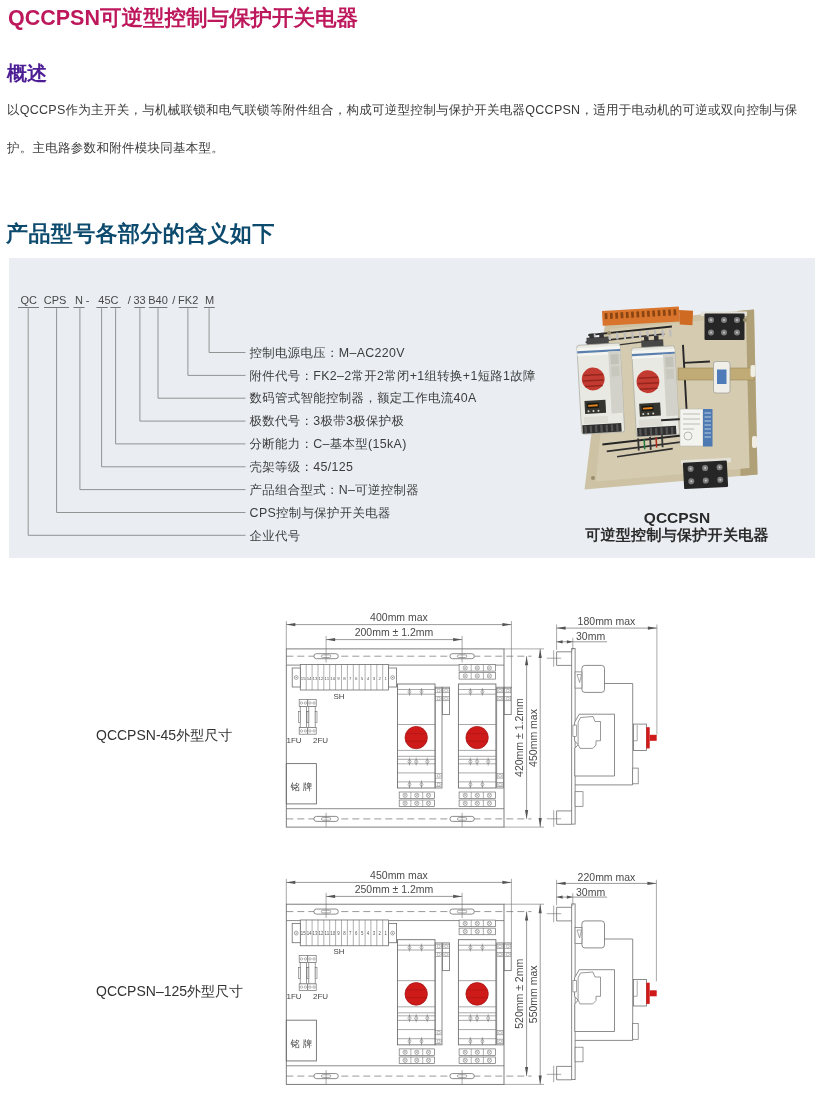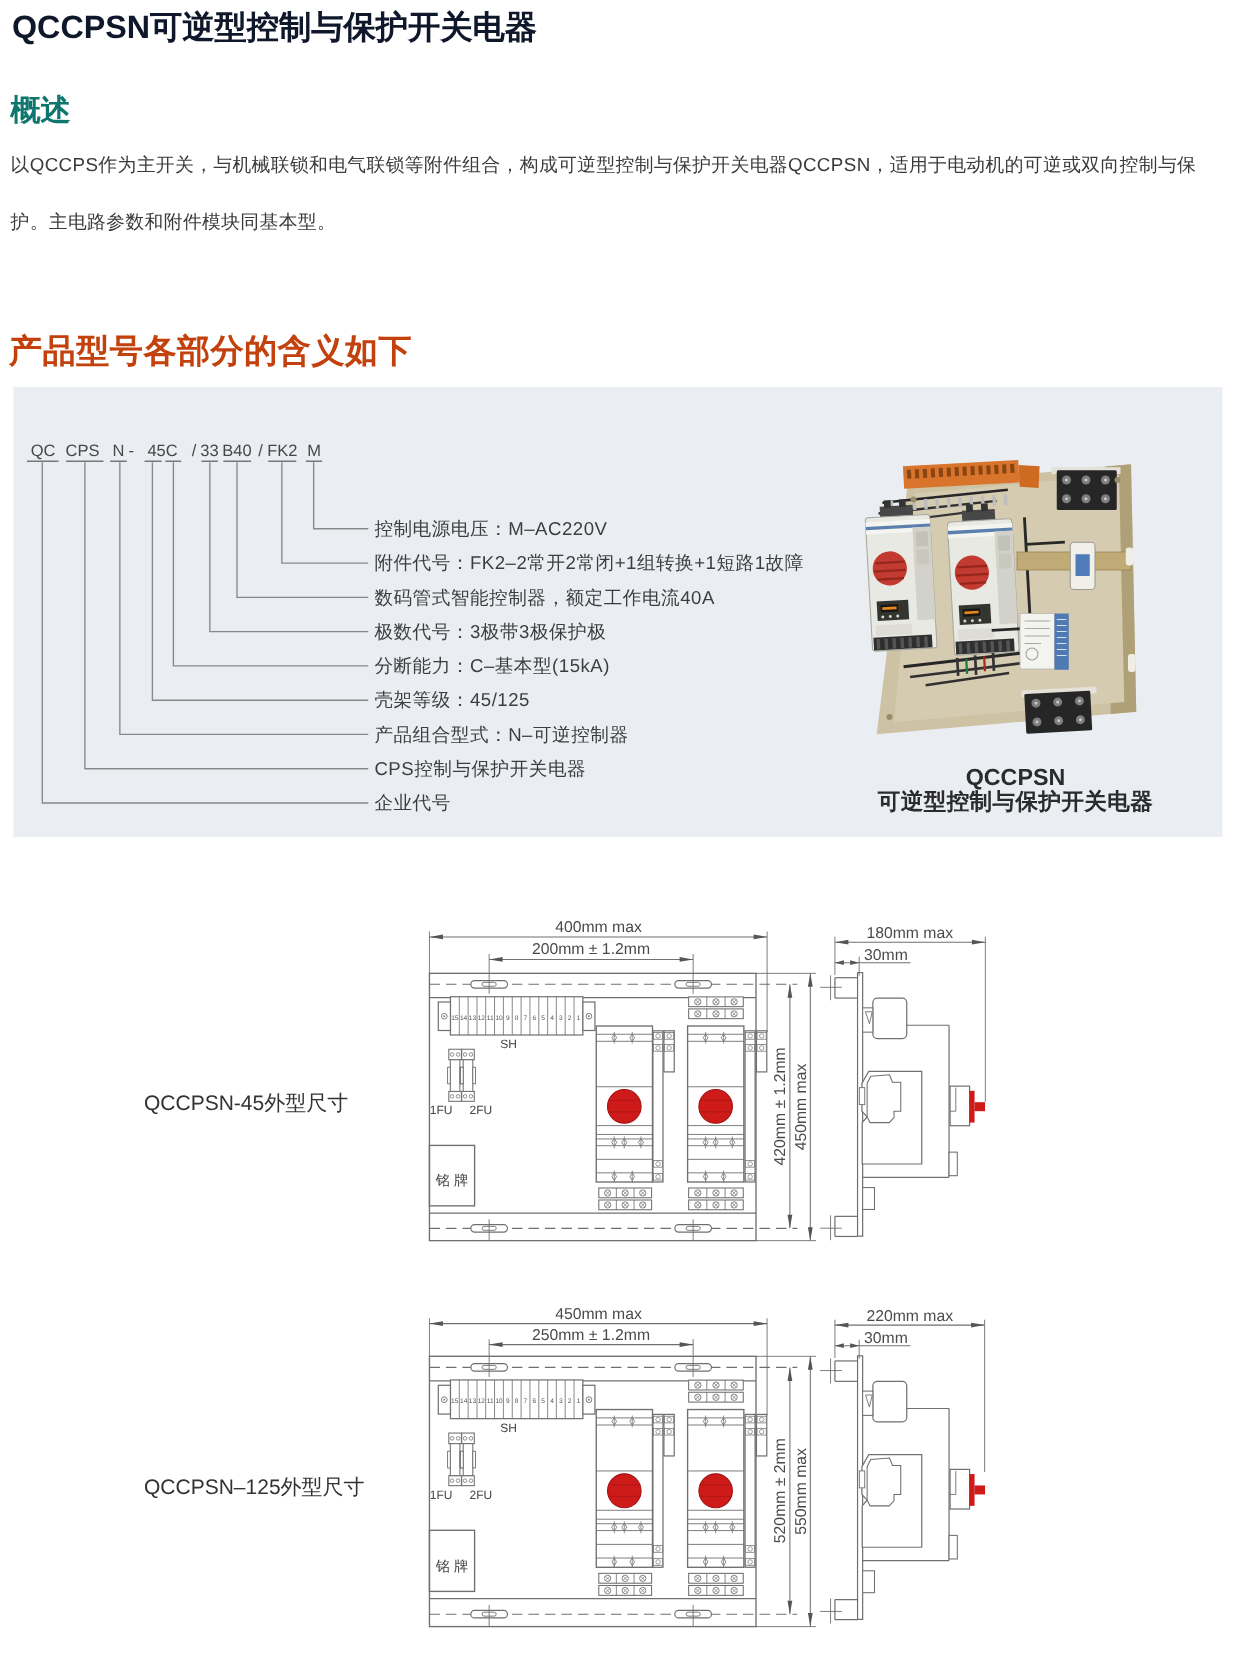--- a/index.html
+++ b/index.html
@@ -2,27 +2,27 @@
 <html><head>
 <meta charset="utf-8">
 <style>
 html,body{margin:0;padding:0;}
 body{width:830px;height:1109px;background:#fff;font-family:"Liberation Sans",sans-serif;position:relative;overflow:hidden;}
 .abs{position:absolute;}
 </style>
 </head>
 <body>
 
-<div class="abs" style="left:8px;top:3px;font-size:21.5px;font-weight:bold;color:#0f172a;">QCCPSN可逆型控制与保护开关电器</div>
-
-<div class="abs" style="left:7px;top:59.5px;font-size:20px;font-weight:bold;color:#0f766e;">概述</div>
+<div class="abs" style="left:8px;top:3px;font-size:21.5px;font-weight:bold;color:#be185d;">QCCPSN可逆型控制与保护开关电器</div>
+
+<div class="abs" style="left:7px;top:59.5px;font-size:20px;font-weight:bold;color:#4c1d95;">概述</div>
 
 <div class="abs" style="left:7px;top:91px;width:824px;font-size:12.5px;line-height:38px;letter-spacing:0.27px;color:#3a3a3a;">以QCCPS作为主开关，与机械联锁和电气联锁等附件组合，构成可逆型控制与保护开关电器QCCPSN，适用于电动机的可逆或双向控制与保<br>护。主电路参数和附件模块同基本型。</div>
 
-<div class="abs" style="left:6px;top:218.5px;font-size:22px;font-weight:bold;color:#c2410c;letter-spacing:0.4px;">产品型号各部分的含义如下</div>
+<div class="abs" style="left:6px;top:218.5px;font-size:22px;font-weight:bold;color:#0c4a6e;letter-spacing:0.4px;">产品型号各部分的含义如下</div>
 
 <div class="abs" style="left:9px;top:258px;width:806px;height:300px;background:#eaeef3;"></div>
 <svg class="abs" style="left:0;top:0;" width="830" height="1109" viewBox="0 0 830 1109" font-family="Liberation Sans, sans-serif">
 
 <text x="28.7" y="304.2" font-size="11" fill="#474747" text-anchor="middle">QC</text>
 <text x="55.0" y="304.2" font-size="11" fill="#474747" text-anchor="middle">CPS</text>
 <text x="79.0" y="304.2" font-size="11" fill="#474747" text-anchor="middle">N</text>
 <text x="87.5" y="304.2" font-size="11" fill="#474747" text-anchor="middle">-</text>
 <text x="108.4" y="304.2" font-size="11" fill="#474747" text-anchor="middle">45C</text>
 <text x="129.3" y="304.2" font-size="11" fill="#474747" text-anchor="middle">/</text>

